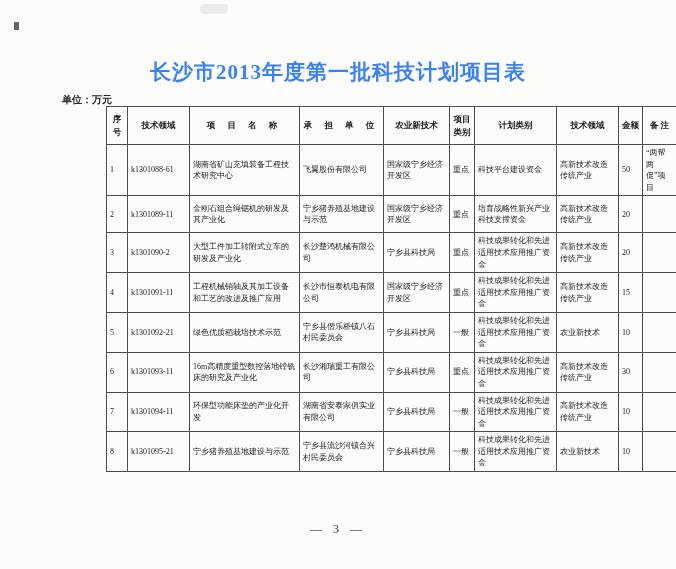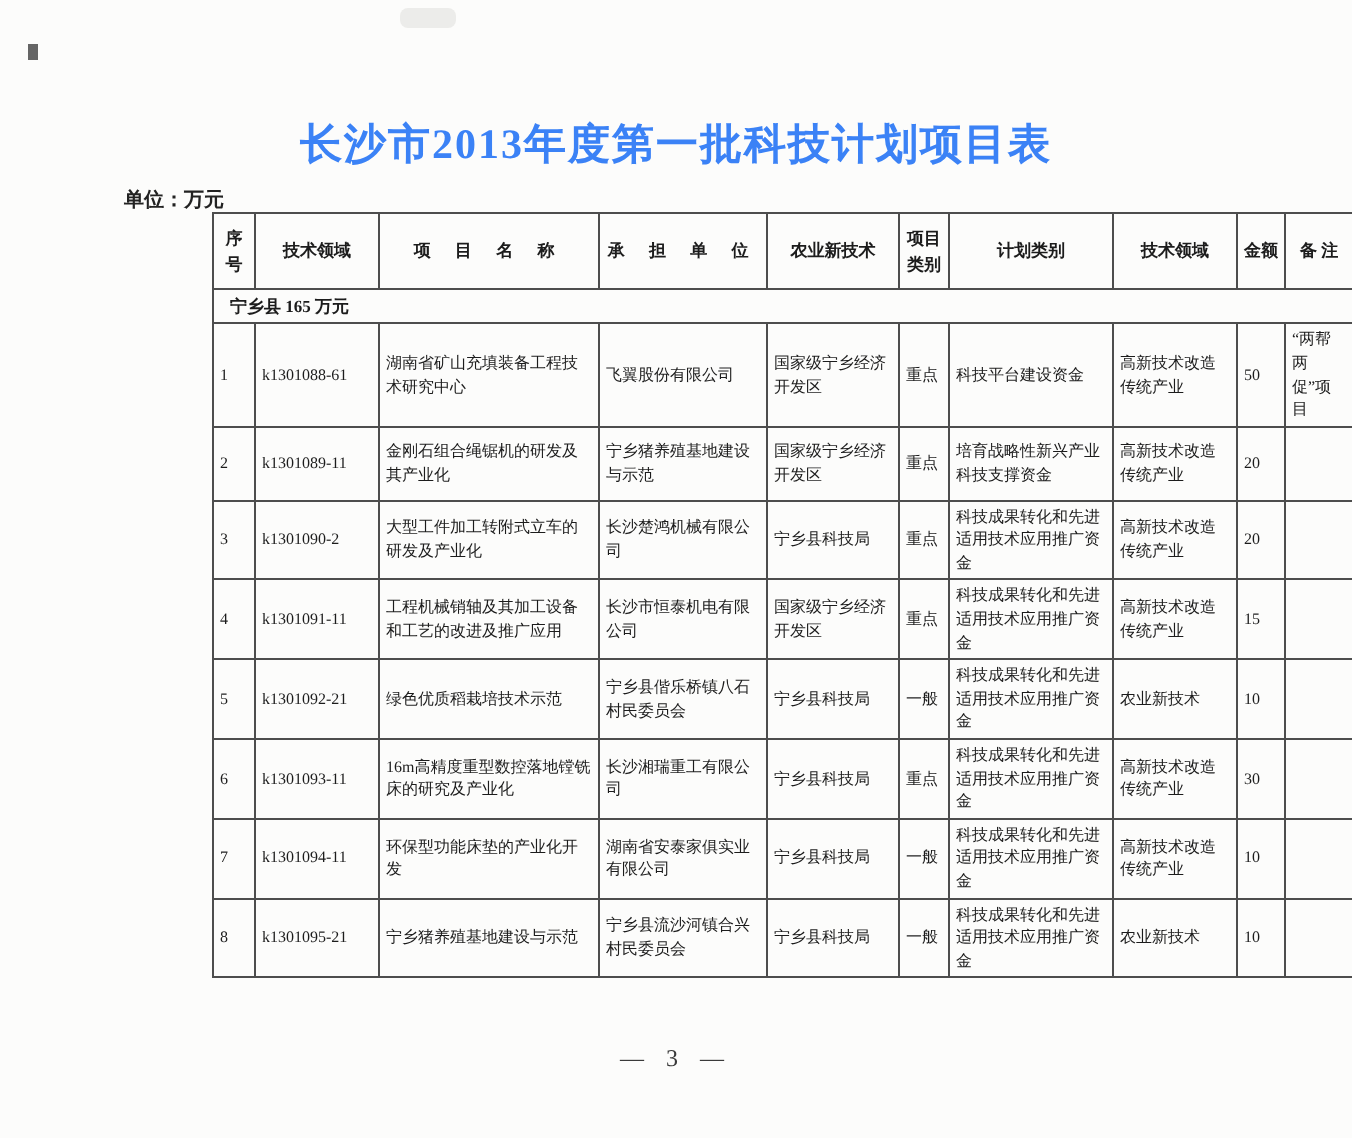--- a/index.html
+++ b/index.html
@@ -127,23 +127,20 @@
         <th class="sp">承 担 单 位</th>
         <th>农业新技术</th>
         <th>项目类别</th>
         <th>计划类别</th>
         <th>技术领域</th>
         <th>金额</th>
         <th>备 注</th>
       </tr>
     </thead>
     <tbody id="table-body">
-      <tr class="section-row">
-        <td colspan="10">宁乡县  165 万元</td>
-      </tr>
     <tr class="data-row">
           <td class="c-center">1</td>
           <td class="c-left">k1301088-61</td>
           <td class="c-left">湖南省矿山充填装备工程技术研究中心</td>
           <td class="c-left">飞翼股份有限公司</td>
           <td class="c-left">国家级宁乡经济开发区</td>
           <td class="c-center">重点</td>
           <td class="c-left">科技平台建设资金</td>
           <td class="c-center">高新技术改造传统产业</td>
           <td class="c-center">50</td>

